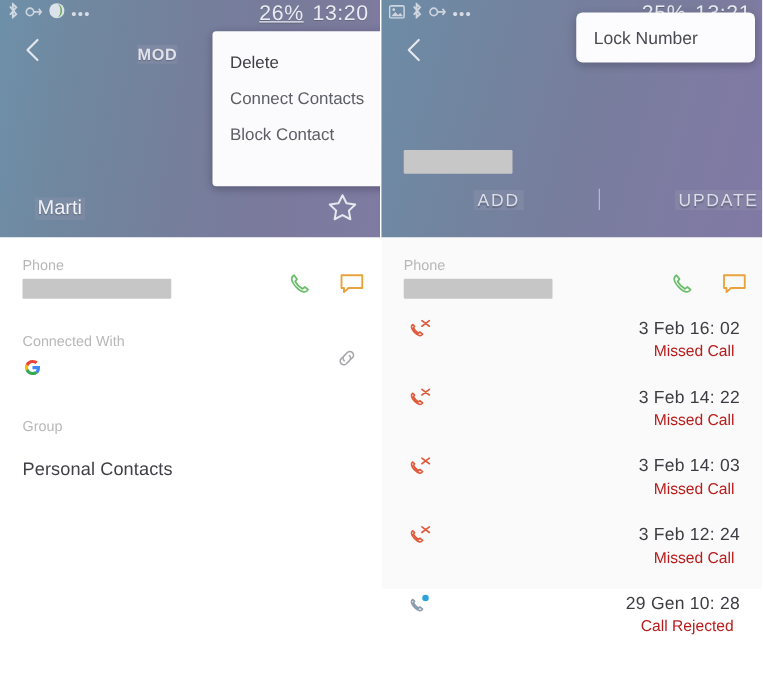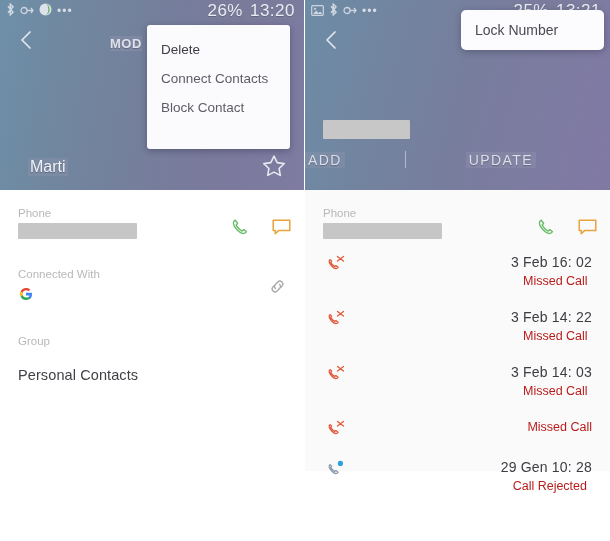--- a/index.html
+++ b/index.html
@@ -36,21 +36,21 @@
   .dots { color: #d8dbe4; font-size: 12px; letter-spacing: 1px; line-height: 10px; }
   .status-right {
     margin-left: auto;
     color: #e9ecf2;
     font-size: 17px;
     letter-spacing: 0.5px;
     text-shadow: 0 1px 0 rgba(0,0,0,.18);
     background: rgba(120,125,150,.30);
     padding: 0 3px;
   }
-  .status-right .pct { margin-right: 7px; }
+  .status-right .pct { margin-right: 7px; text-decoration: underline; }
 
   
   .backbtn {
     position: absolute; left: 12px; top: 26px;
     width: 28px; height: 28px;
     display: flex; align-items: center; justify-content: center;
   }
   .backbtn svg { display:block; }
 
   
@@ -58,21 +58,21 @@
     position: absolute; left: 110px; top: 36px;
     color: #dfe2ea; font-size: 13px; font-weight: bold;
     letter-spacing: .5px;
     text-shadow: 0 1px 1px rgba(40,40,60,.35);
     background: rgba(150,152,176,.35);
   }
 
   
   .popup {
     position: absolute;
-    left: 147px; top: 25px;
+    left: 170px; top: 25px;
     width: 143px; height: 124px;
     background: #fbfbfd;
     border-radius: 3px;
     box-shadow: 0 2px 7px rgba(30,30,50,.35);
     padding-top: 10px;
   }
   .popup-item {
     font-size: 13.5px;
     color: #3d3d44;
     padding: 7px 14px;
@@ -113,21 +113,21 @@
     display: block;
   }
   .redact.hdr {
     position: absolute;
     left: 18px; top: 120px;
     width: 87px; height: 19px;
     background: #c7c7c8;
   }
   .hdr-actions {
     position: absolute; left: 0; right: 0; bottom: 22px;
-    display: flex; align-items: center; justify-content: flex-start;
+    display: flex; align-items: center; justify-content: flex-end;
   }
   .hdr-actions .btn {
     color: #dcdfe7;
     font-size: 14px;
     letter-spacing: 1.4px;
     text-shadow: 0 1px 1px rgba(40,40,60,.35);
     background: rgba(150,152,176,.32);
     padding: 0 3px;
   }
   .hdr-actions .sep {
@@ -389,20 +389,21 @@
         </div>
 
         <div class="callrow">
           <span class="callicon">
             <svg width="18" height="16" viewBox="0 0 18 16">
                 <path d="M3.2 7.6 C2.4 8.2 2 9 2.2 9.9 c.4 2.4 4 6.2 6.5 6.6 .9.1 1.8-.4 2.4-1.2 L8.9 13.6 l-1.3 1 C6.3 13.6 4.4 11.7 3.7 10.4 L4.7 9.1 Z" transform="translate(0,-3)" fill="none" stroke="#e05a3c" stroke-width="1.3" stroke-linejoin="round"></path>
                 <path d="M10.5 1.5 L16.5 6 M16.5 1.5 L10.5 6" fill="none" stroke="#e05a3c" stroke-width="1.3" stroke-linecap="round"></path>
               </svg>
           </span>
           <div class="calltext">
+            <div class="calltime">3 Feb 12: 24</div>
             <div class="callstatus">Missed Call</div>
           </div>
         </div>
 
         <div class="callrow">
           <span class="callicon">
             <svg width="18" height="16" viewBox="0 0 18 16">
                 <path d="M3.2 7.6 C2.4 8.2 2 9 2.2 9.9 c.4 2.4 4 6.2 6.5 6.6 .9.1 1.8-.4 2.4-1.2 L8.9 13.6 l-1.3 1 C6.3 13.6 4.4 11.7 3.7 10.4 L4.7 9.1 Z" transform="translate(0,-3)" fill="none" stroke="#8a9aad" stroke-width="1.3" stroke-linejoin="round"></path>
                 <circle cx="13.4" cy="3.4" r="2.6" fill="#29a3d9"></circle>
               </svg>

